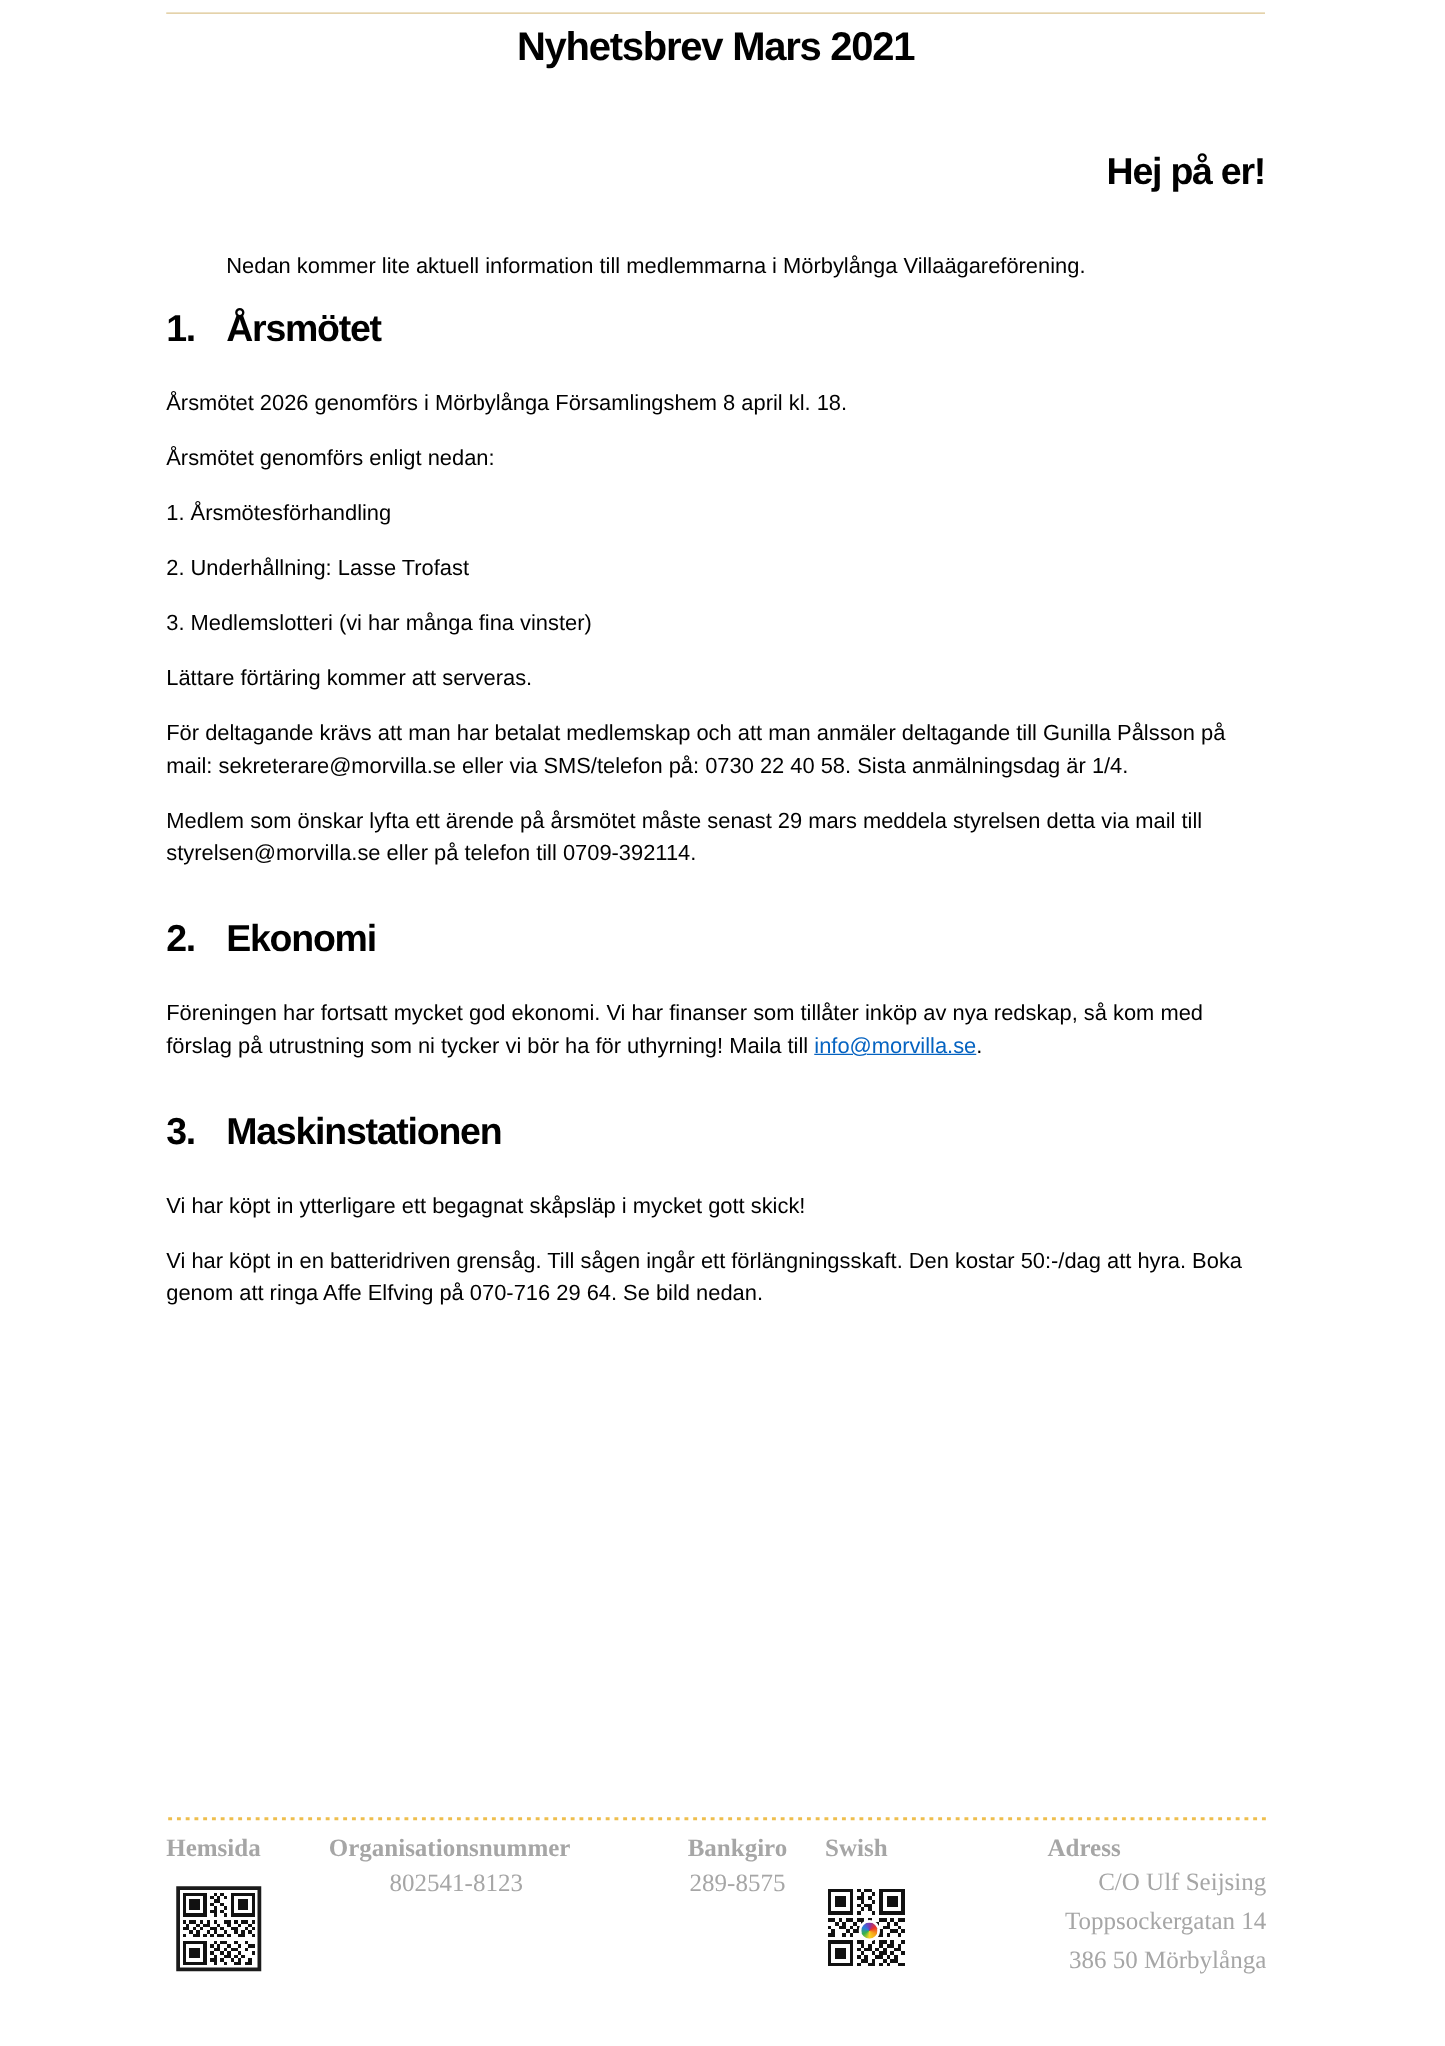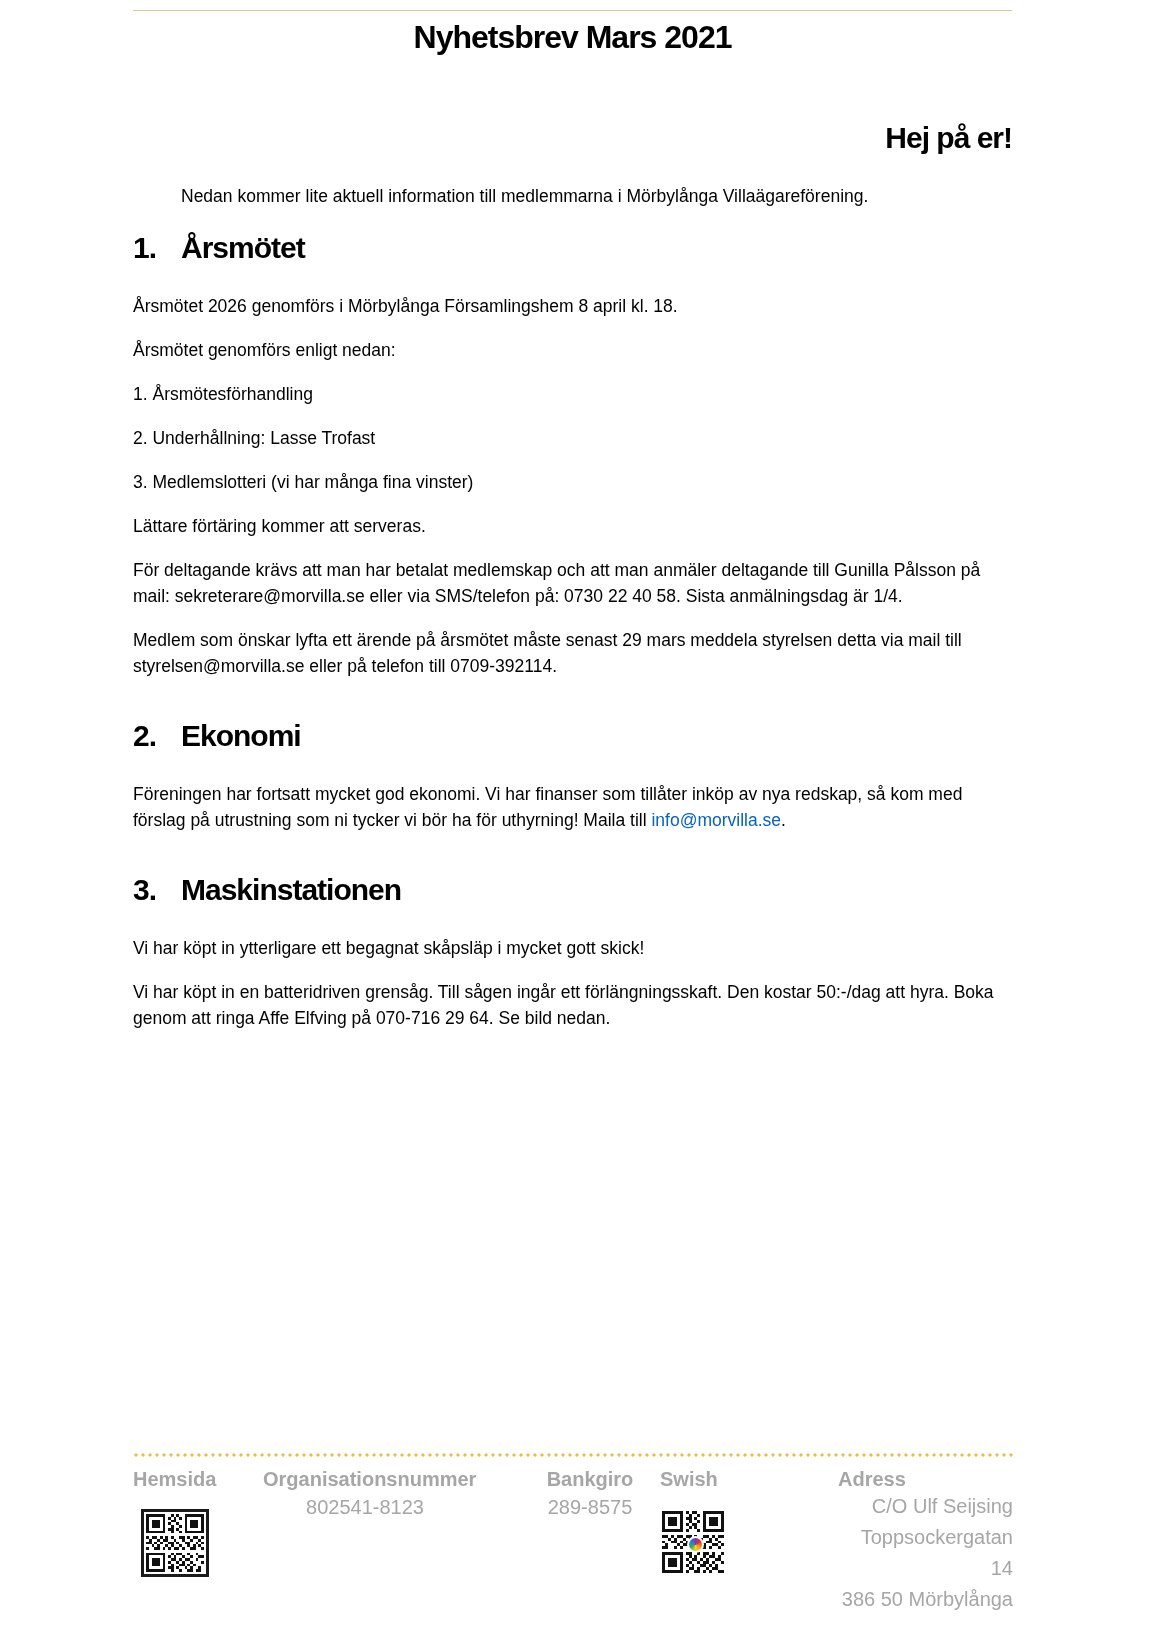--- a/index.html
+++ b/index.html
@@ -43,21 +43,21 @@
   }
   .greeting{
     margin:66px 0 0 0;
     text-align:right;
     font-size:30px;
     font-weight:bold;
     letter-spacing:-1px;
     line-height:34px;
   }
   .intro{
-    margin:28px 0 0 48px;
+    margin:44px 0 0 48px;
     font-size:17.5px;
     line-height:26px;
   }
   
   .section-heading{
     display:flex;
     margin:40px 0 28px 0;
     font-size:30px;
     font-weight:bold;
     letter-spacing:-1px;
@@ -68,40 +68,42 @@
     flex:0 0 48px;
   }
   .section-heading.first{ margin-top:22px; }
   .body-par{
     margin:0 0 18px 0;
     font-size:17.5px;
     line-height:26px;
   }
   .doc-link{
     color:#0563c1;
+    text-decoration:underline;
     cursor:pointer;
   }
   
   .footer{
     position:absolute;
     left:133px;
     top:1453px;
     width:880px;
   }
   .dotted-rule{
     height:4px;
     background-image:radial-gradient(circle 1.6px at 3px 2px,#eebe4d 98%,transparent);
     background-size:7px 4px;
     background-repeat:repeat-x;
   }
   .footer-cols{
     display:flex;
     margin-top:10px;
     color:#a6a6a6;
     font-size:20px;
+    font-family:Liberation Serif, serif;
   }
   .fcol1{flex:0 0 130px;}
   .fcol2{flex:0 0 257px;}
   .fcol3{flex:0 0 140px;text-align:center;}
   .fcol4{flex:0 0 178px;}
   .fcol5{flex:1;}
   .flabel{
     font-weight:bold;
     line-height:24px;
   }

